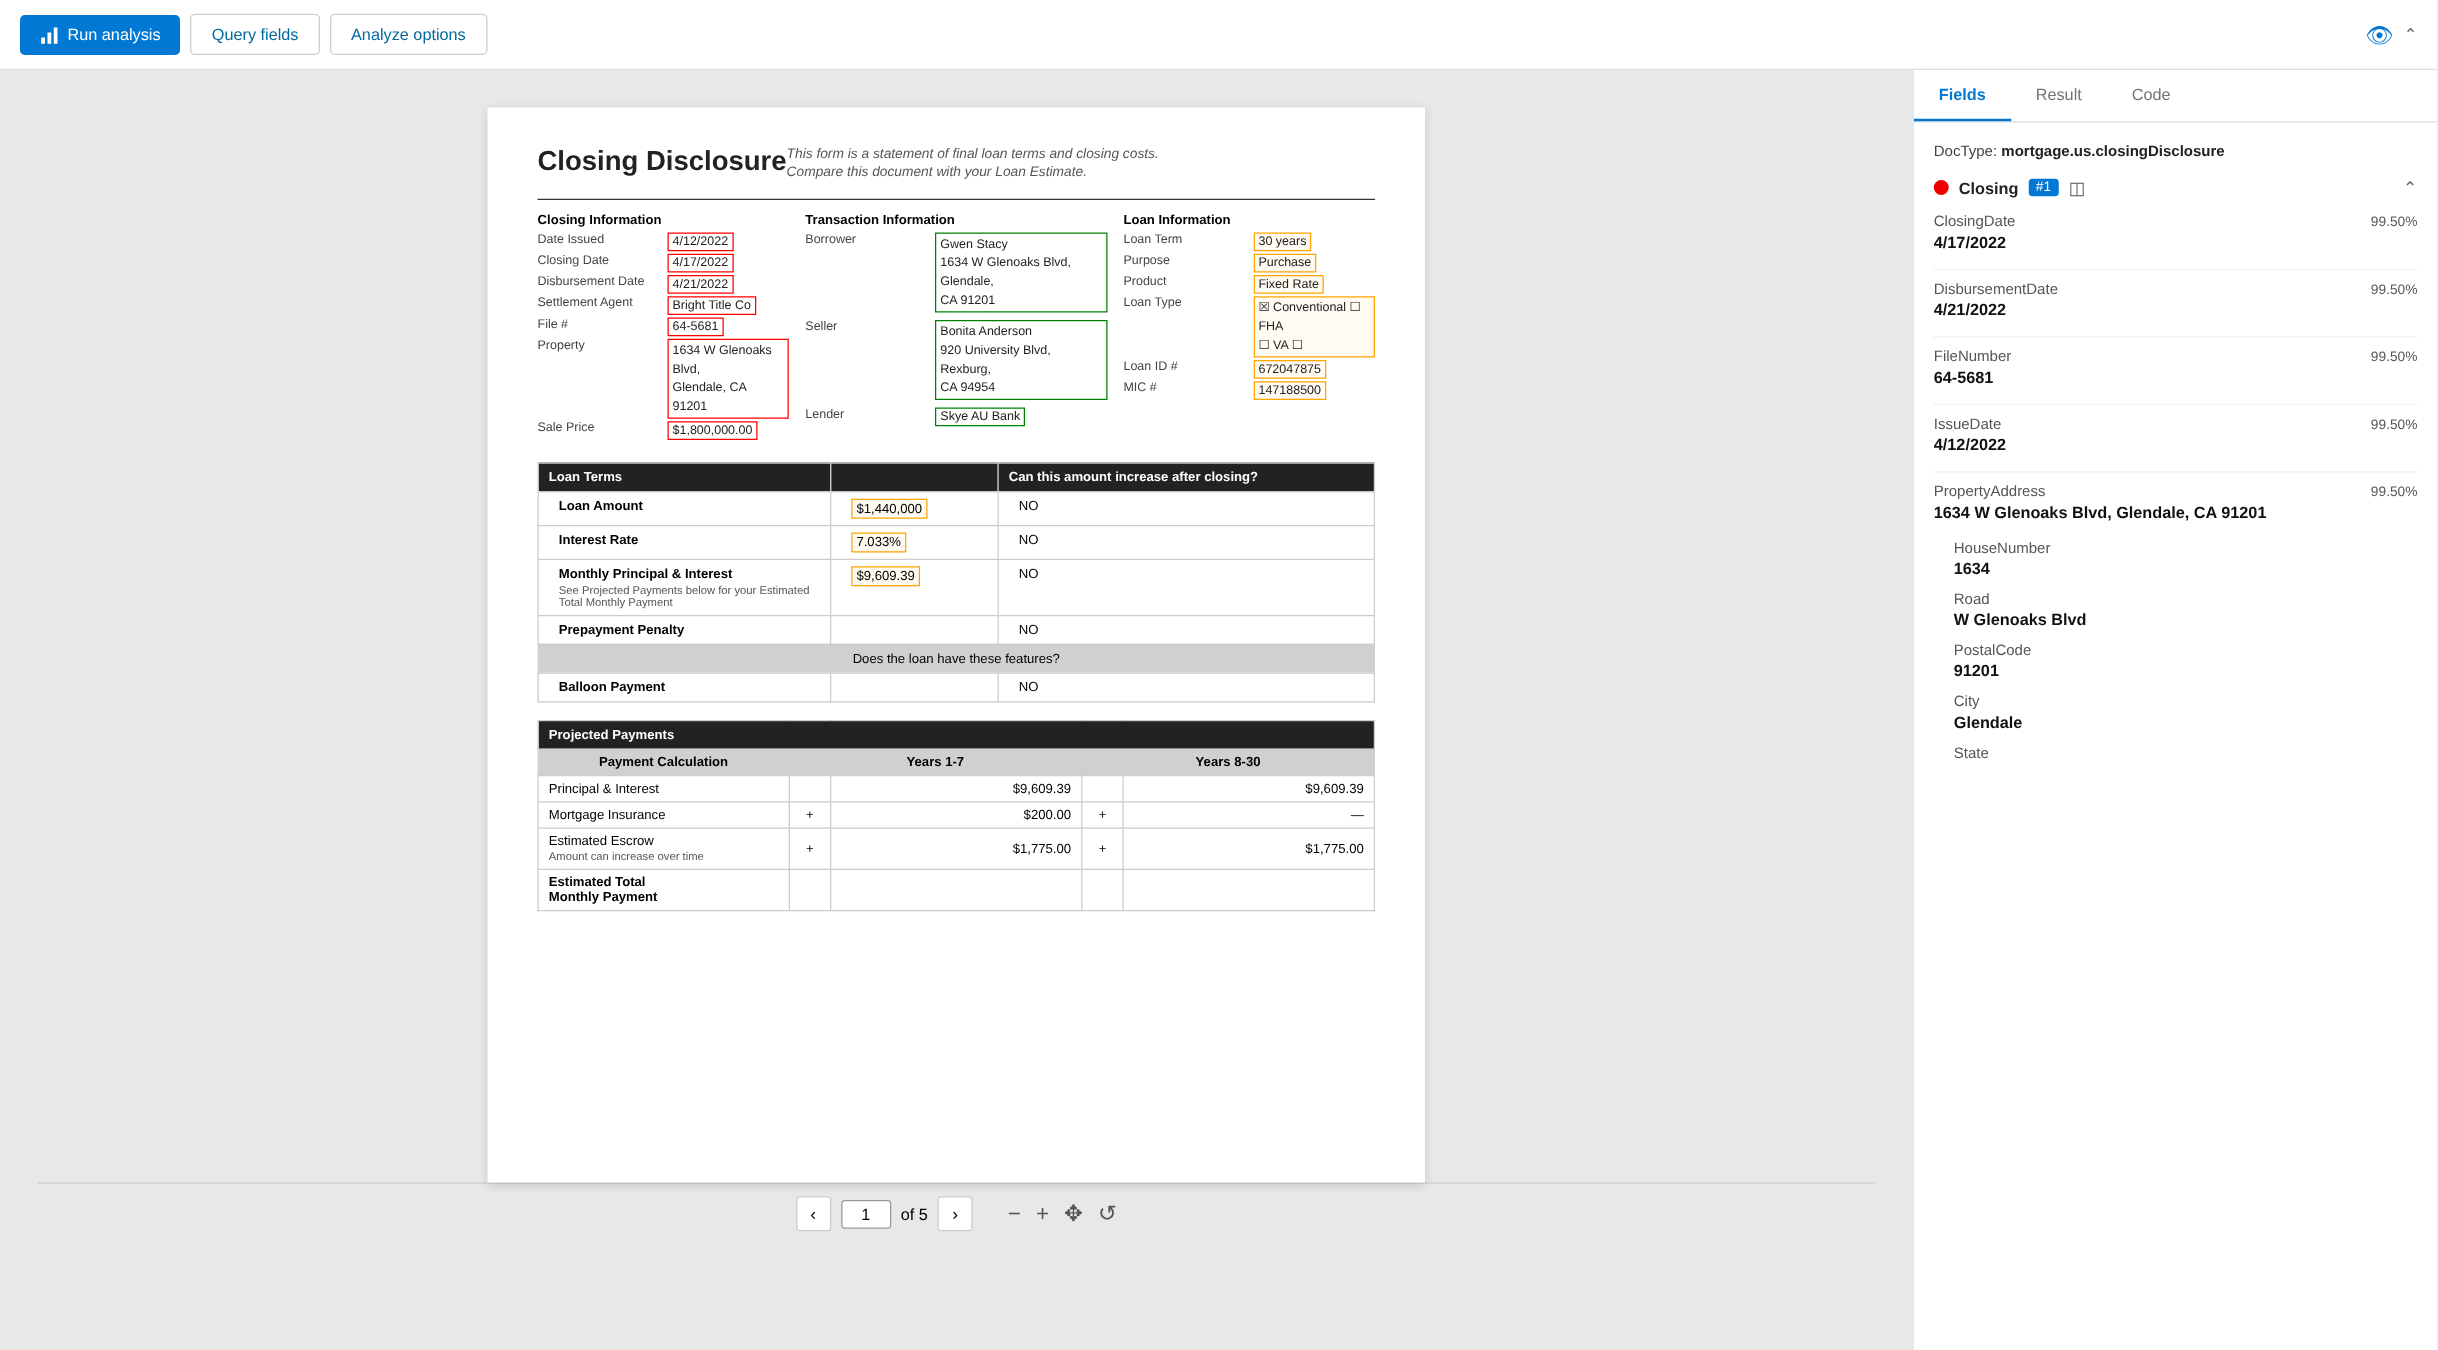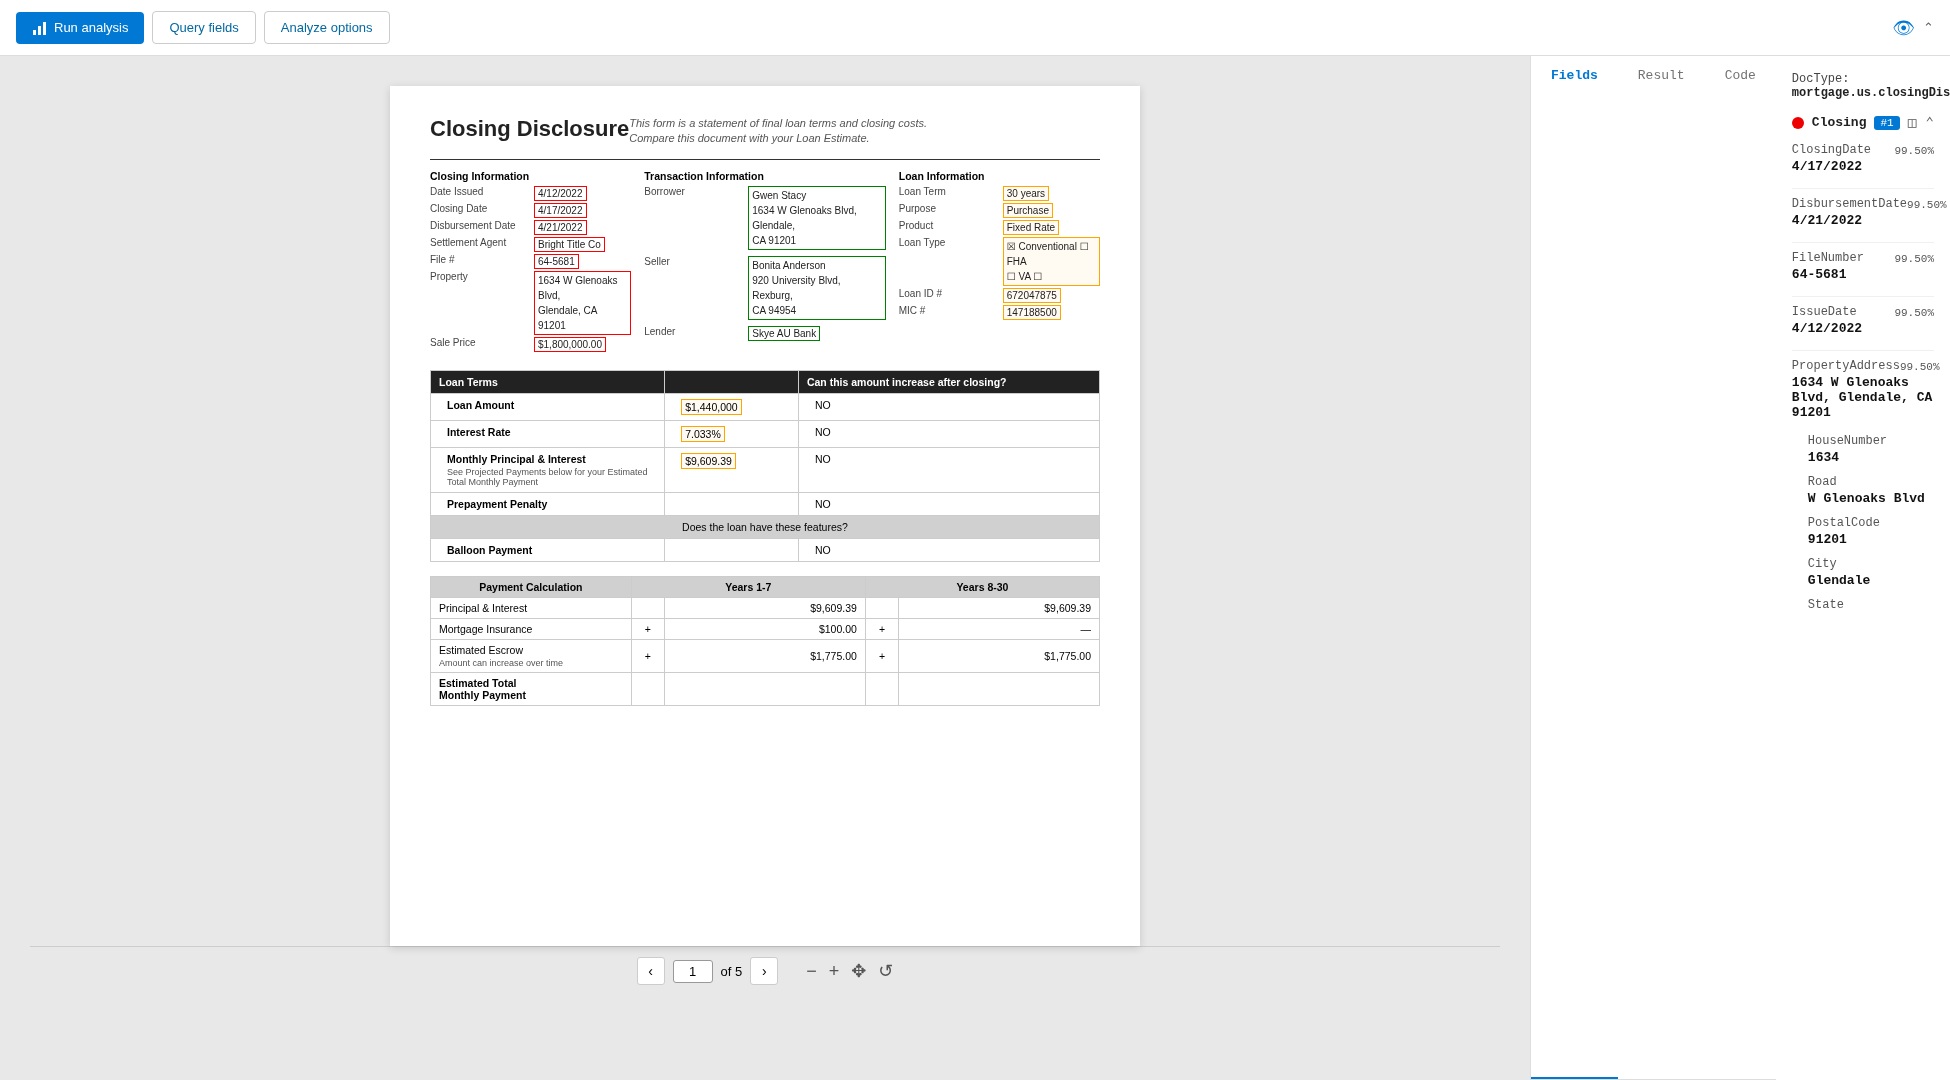--- a/index.html
+++ b/index.html
@@ -56,21 +56,21 @@
     .proj-table .plus-col { text-align: center; width: 5%; }
 
     
     .pagination { display: flex; align-items: center; gap: 8px; padding: 10px; background: #e8e8e8; border-top: 1px solid #ccc; justify-content: center; width: 100%; }
     .page-btn { background: #fff; border: 1px solid #ccc; border-radius: 3px; width: 28px; height: 28px; cursor: pointer; display: flex; align-items: center; justify-content: center; font-size: 14px; }
     .page-input { width: 40px; text-align: center; border: 1px solid #999; border-radius: 3px; padding: 3px; font-size: 13px; }
     .page-tools { display: flex; align-items: center; gap: 12px; margin-left: 20px; }
     .page-tool-icon { color: #555; font-size: 18px; cursor: pointer; }
 
     
-    .right-panel { width: 420px; background: #fff; border-left: 1px solid #ddd; display: flex; flex-direction: row; overflow: hidden; font-family: Liberation Mono, monospace; }
+    .right-panel { width: 420px; background: #fff; border-left: 1px solid #ddd; display: flex; flex-direction: column; overflow: hidden; }
     .right-panel-tabs { display: flex; border-bottom: 1px solid #ddd; }
     .right-panel-tab { padding: 12px 20px; cursor: pointer; font-size: 13px; color: #737373; border-bottom: 2px solid transparent; }
     .right-panel-tab.active { color: #0078d4; border-bottom: 2px solid #0078d4; font-weight: 600; }
     .right-panel-content { flex: 1; overflow-y: auto; padding: 16px; }
 
     .doctype-line { font-size: 12px; color: #444; margin-bottom: 14px; }
     .doctype-line strong { color: #222; }
 
     .section-header { display: flex; align-items: center; gap: 8px; margin-bottom: 12px; }
     .section-dot { width: 12px; height: 12px; background: #e00; border-radius: 50%; flex-shrink: 0; }
@@ -241,36 +241,39 @@
         <tr>
           <td class="label-cell"><strong>Balloon Payment</strong></td>
           <td class="value-cell"></td>
           <td class="answer-cell">NO</td>
         </tr>
       </tbody>
         </table>
 
       <table class="proj-table">
         <tbody>
+            <tr class="header-row">
+          <td colspan="5">Projected Payments</td>
+        </tr>
         <tr class="col-header-row">
           <td class="label-col">Payment Calculation</td>
           <td colspan="2">Years 1-7</td>
           <td colspan="2">Years 8-30</td>
         </tr>
         <tr>
           <td class="label-col">Principal &amp; Interest</td>
           <td class="plus-col"></td>
           <td class="value-col">$9,609.39</td>
           <td class="plus-col"></td>
           <td class="value-col">$9,609.39</td>
         </tr>
         <tr>
           <td class="label-col">Mortgage Insurance</td>
           <td class="plus-col">+</td>
-          <td class="value-col">$100.00</td>
+          <td class="value-col">$200.00</td>
           <td class="plus-col">+</td>
           <td class="value-col">—</td>
         </tr>
         <tr>
           <td class="label-col">Estimated Escrow<br><span style="font-size:9px;font-weight:normal;color:#555">Amount can increase over time</span></td>
           <td class="plus-col">+</td>
           <td class="value-col">$1,775.00</td>
           <td class="plus-col">+</td>
           <td class="value-col">$1,775.00</td>
         </tr>

